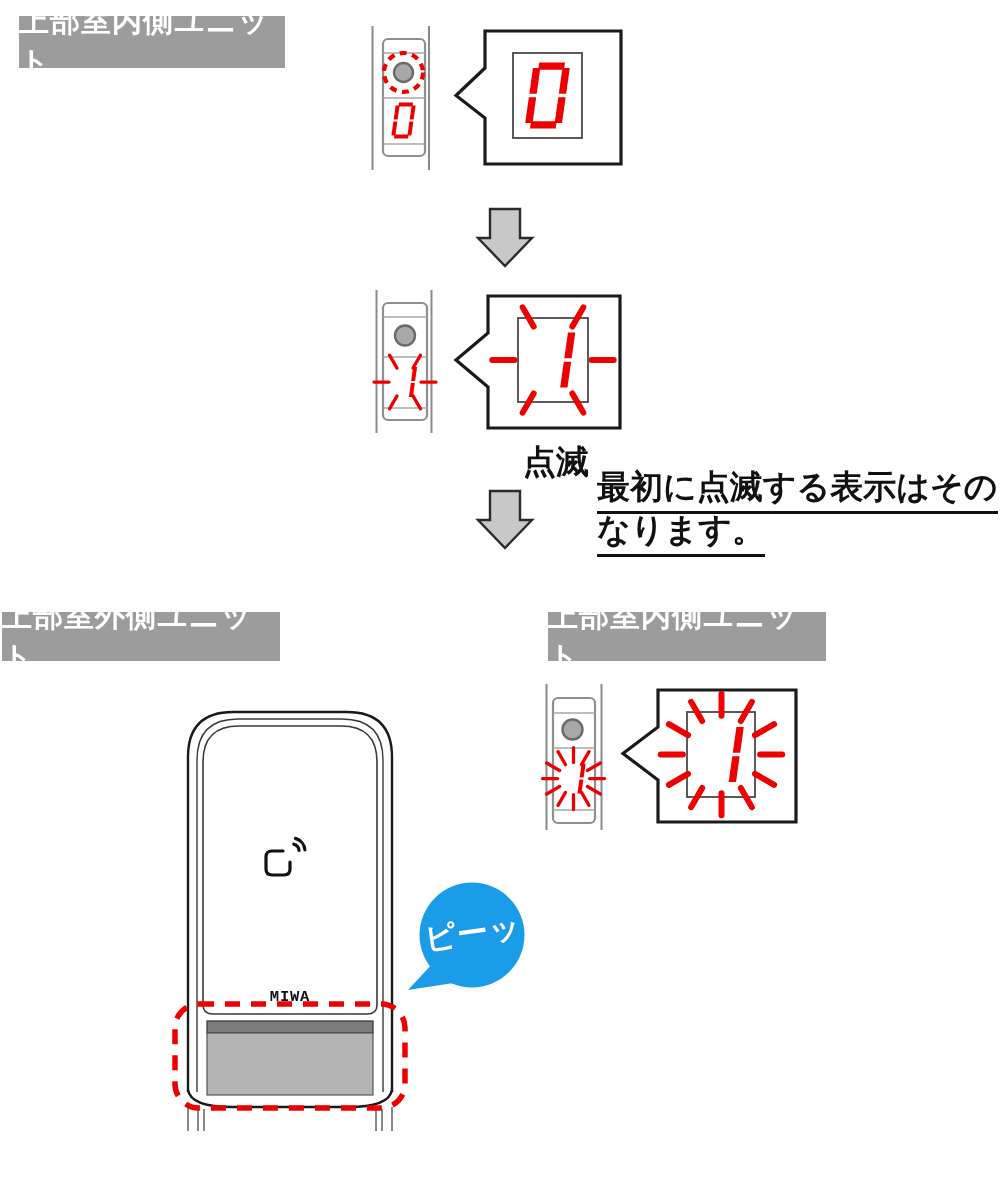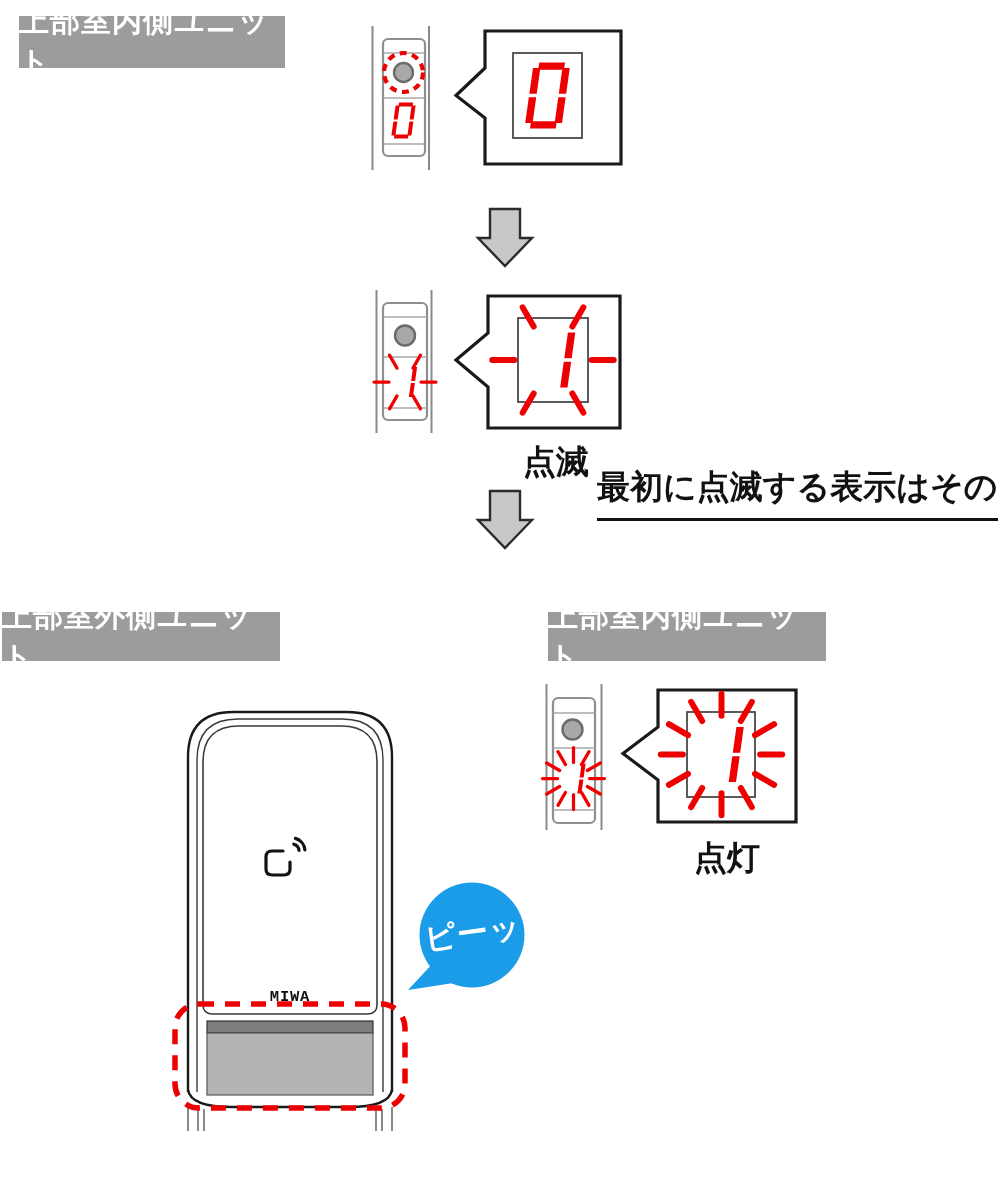--- a/index.html
+++ b/index.html
@@ -3,21 +3,21 @@
 <meta charset="utf-8">
 <style>
   html,body{margin:0;padding:0;background:#fff;}
   .canvas{position:relative;width:1000px;height:1189px;background:#fff;overflow:hidden;
           font-family:Liberation Mono, monospace;}
   svg{position:absolute;left:0;top:0;}
   .glabel{position:absolute;background:#9c9c9c;color:#ffffff;font-weight:700;font-size:30px;
           display:flex;align-items:center;justify-content:center;letter-spacing:1px;}
   .caption{position:absolute;width:110px;text-align:center;font-size:33px;font-weight:700;color:#111;}
   .note{position:absolute;left:597px;top:468px;font-size:33px;font-weight:700;color:#111;line-height:43px;white-space:nowrap;}
-  .note span{border-bottom:3px solid #111;padding-bottom:10px;}
+  .note span{border-bottom:3px solid #111;padding-bottom:3px;}
   .bubble-text{position:absolute;left:419px;top:912px;width:108px;text-align:center;color:#fff;
                font-size:31px;font-weight:700;letter-spacing:1px;transform:rotate(-8deg);}
   
   .rail{stroke:#8a8a8a;stroke-width:2;}
   .unit-body{fill:#fff;stroke:#8f8f8f;stroke-width:2.2;}
   .unit-div{stroke:#a9a9a9;stroke-width:1.6;}
   .btn{fill:#a8a8a8;stroke:#6b6b6b;stroke-width:2.4;}
   .press-ring{fill:none;stroke:#ee0000;stroke-width:4.2;stroke-dasharray:7 5.5;}
   .callout{fill:#ffffff;stroke:#1a1a1a;stroke-width:3.2;stroke-linejoin:miter;}
   .inner-sq{fill:#ffffff;stroke:#4a4a4a;stroke-width:1.8;}
@@ -200,21 +200,21 @@
           <line x1="-36.4" y1="-21.0" x2="-57.2" y2="-33.0" stroke="#ee0000" stroke-width="6.5" stroke-linecap="round"></line>
           <line x1="-21.0" y1="-36.4" x2="-33.0" y2="-57.2" stroke="#ee0000" stroke-width="6.5" stroke-linecap="round"></line>
           <line x1="-0.0" y1="-42.0" x2="-0.0" y2="-66.0" stroke="#ee0000" stroke-width="6.5" stroke-linecap="round"></line>
           <line x1="21.0" y1="-36.4" x2="33.0" y2="-57.2" stroke="#ee0000" stroke-width="6.5" stroke-linecap="round"></line>
           <line x1="36.4" y1="-21.0" x2="57.2" y2="-33.0" stroke="#ee0000" stroke-width="6.5" stroke-linecap="round"></line>
         </g>
     </g>
   </svg>
 
   <div class="caption" style="left:501px;top:440px;">点滅</div>
-  <div class="caption" style="left:672px;top:836px;">点灯</div>
 
   <div class="note">
     <div><span>最初に点滅する表示はその</span></div>
+    <div><span>なります。</span></div>
   </div>
 
   <div class="bubble-text">ピーッ</div>
 
 </div>
 
 </body></html>

